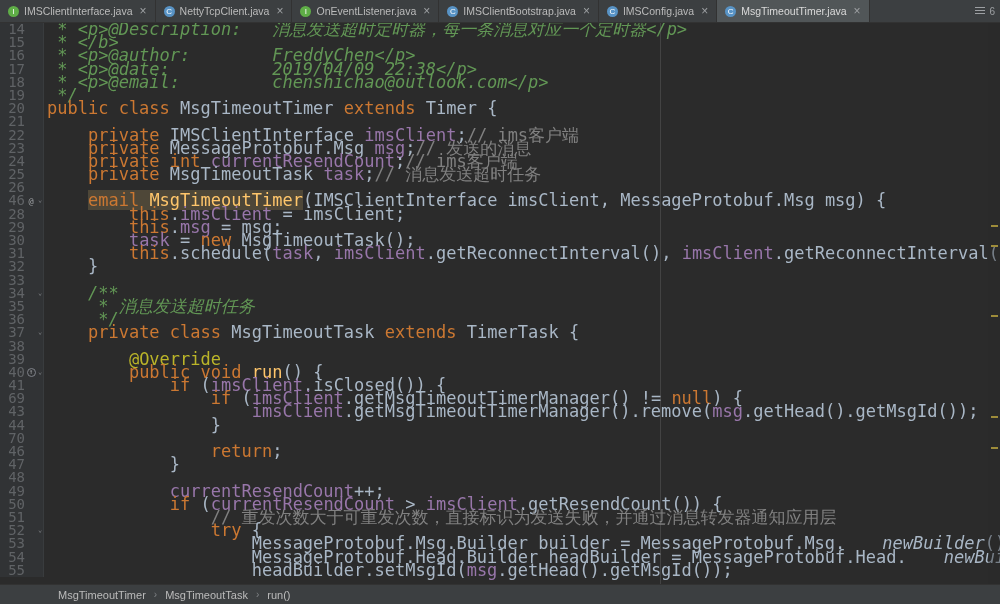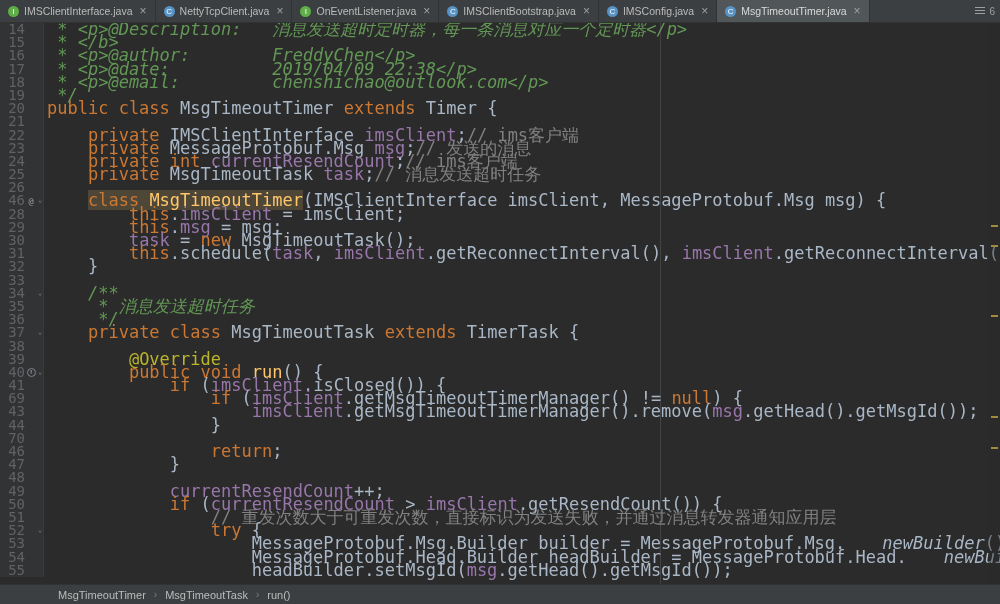--- a/index.html
+++ b/index.html
@@ -207,21 +207,21 @@
             <span class="foldc"></span>
           </div>
           <div class="codetext"></div>
         </div>
         <div class="line">
           <div class="ln">
             <span class="num">46</span>
             <span class="gic at">@</span>
             <span class="foldc">⌄</span>
           </div>
-          <div class="codetext"><span class="sg txt">    </span><span class="sg kw hl">class </span><span class="sg decl hl">MsgTimeoutTimer</span><span class="sg txt">(IMSClientInterface imsClient, MessageProtobuf.Msg msg) {</span></div>
+          <div class="codetext"><span class="sg txt">    </span><span class="sg kw hl">email </span><span class="sg decl hl">MsgTimeoutTimer</span><span class="sg txt">(IMSClientInterface imsClient, MessageProtobuf.Msg msg) {</span></div>
         </div>
         <div class="line">
           <div class="ln">
             <span class="num">28</span>
             <span class="gic"></span>
             <span class="foldc"></span>
           </div>
           <div class="codetext"><span class="sg txt">        </span><span class="sg kw">this</span><span class="sg txt">.</span><span class="sg field">imsClient</span><span class="sg txt"> = imsClient;</span></div>
         </div>
         <div class="line">

